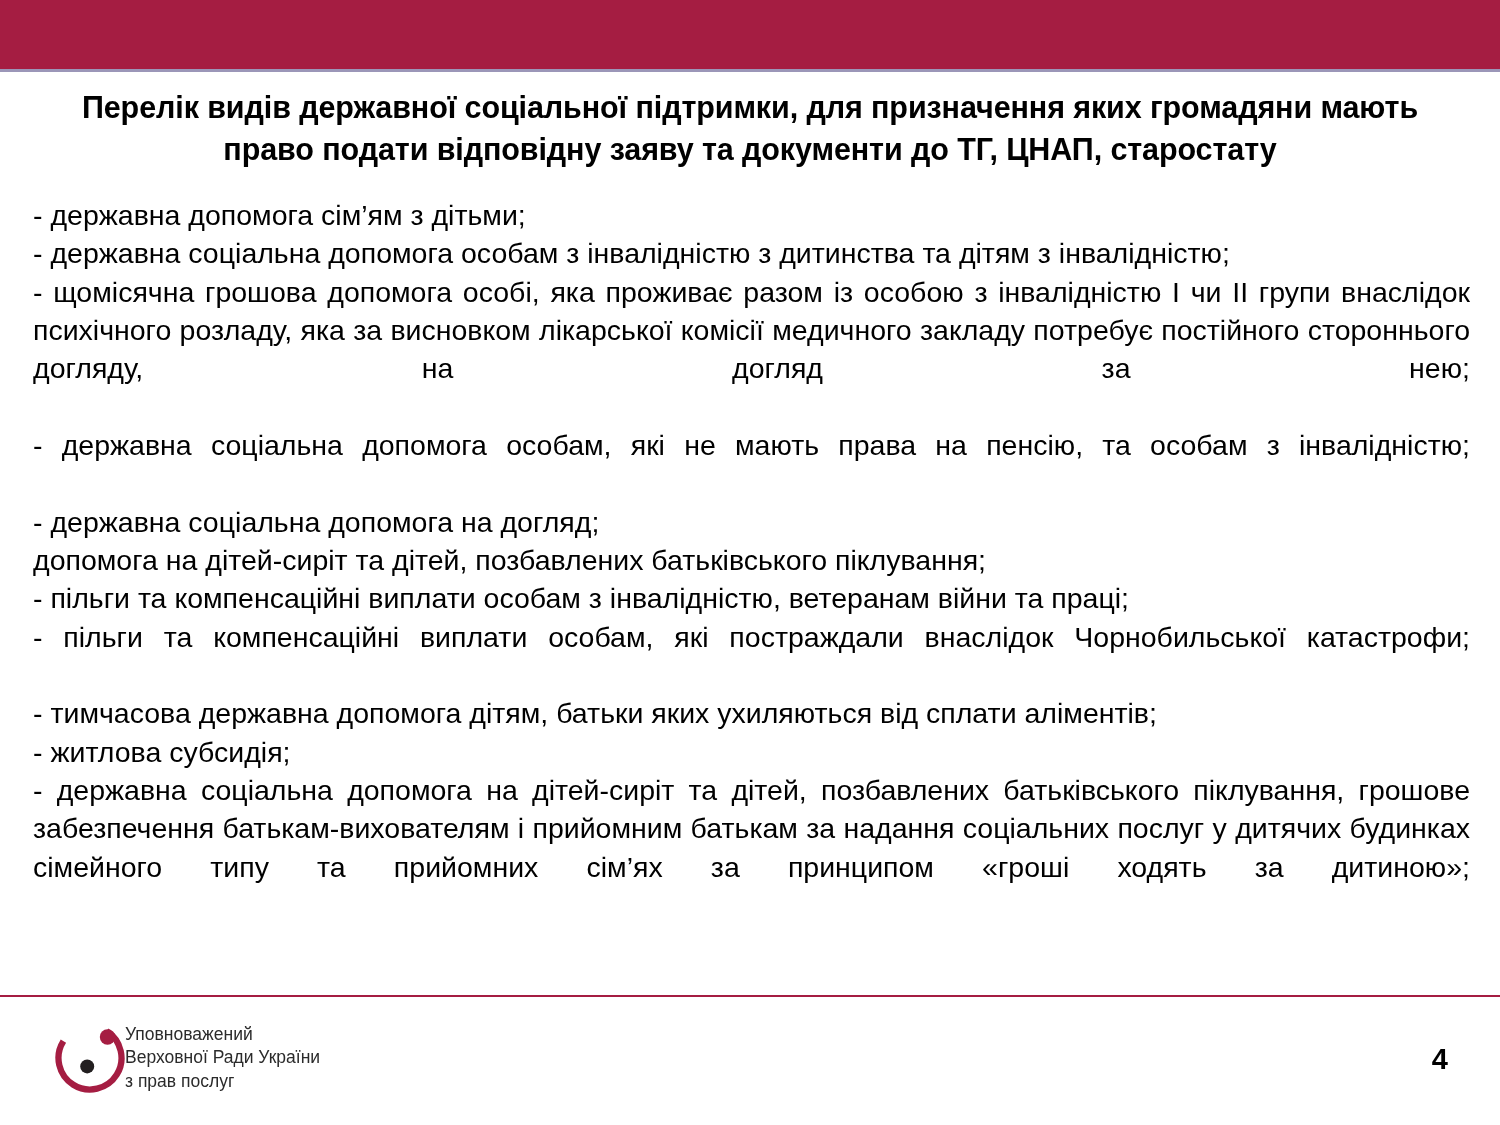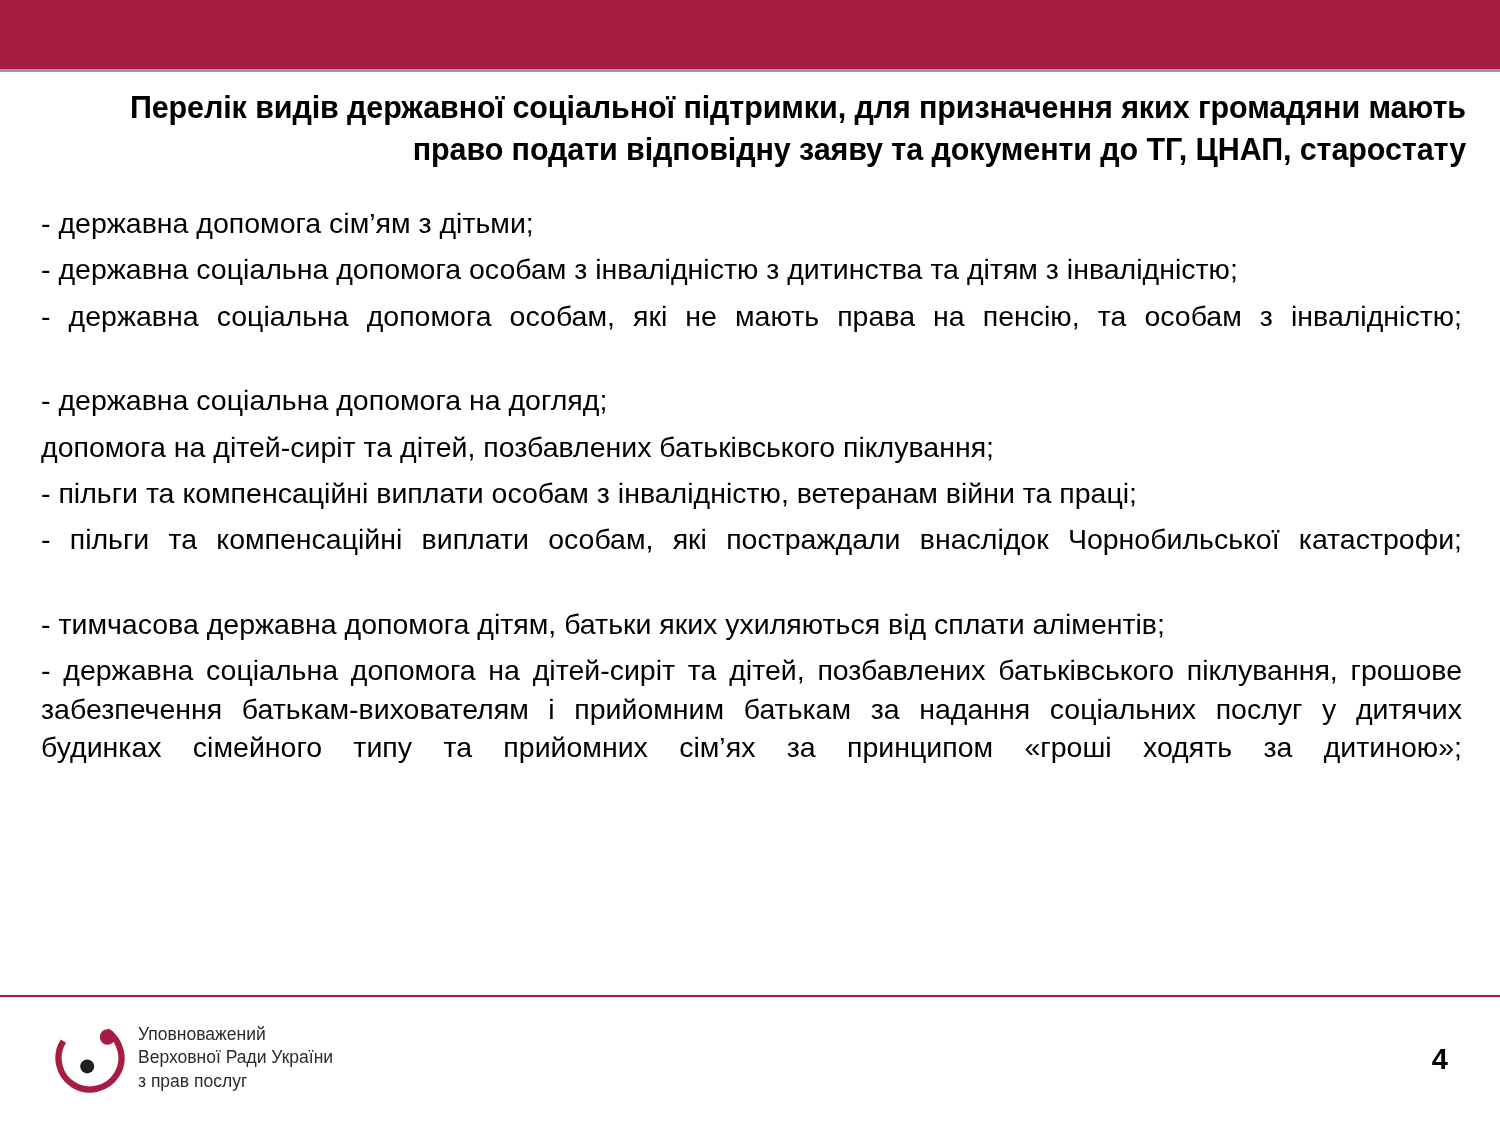--- a/index.html
+++ b/index.html
@@ -39,40 +39,40 @@
     height: 3px;
     background: #9B96B8;
   }
 
   
   .title {
     position: absolute;
     top: 86px;
     left: 34px;
     width: 1432px;
-    text-align: right;
+    text-align: center;
     font-size: 30.5px;
     font-weight: bold;
     line-height: 1.38;
     color: #000000;
     letter-spacing: -0.1px;
   }
 
   
   .body-block {
     position: absolute;
     top: 196px;
     left: 33px;
     width: 1437px;
     font-size: 28.5px;
     line-height: 1.345;
     color: #000000;
   }
   .para {
-    margin: 8px;
+    margin: 0;
     padding: 0;
     text-align: justify;
     text-justify: inter-word;
   }
   .para.left {
     text-align: left;
   }
   
   .para::after {
     content: "";
@@ -98,21 +98,21 @@
     width: 1500px;
     height: 110px;
   }
 
   .logo-wrap {
     position: absolute;
     left: 55px;
     top: 8px;
     display: flex;
     align-items: center;
-    gap: 13px;
+    gap: 0;
   }
   .logo-mark {
     width: 70px;
     height: 70px;
     flex: 0 0 70px;
   }
   .logo-text {
     font-size: 17.5px;
     line-height: 1.32;
     color: #2b2b2b;
@@ -135,26 +135,28 @@
 <div class="slide">
 
   <div class="header-band"></div>
   <div class="header-band-underline"></div>
 
   <div class="title">Перелік видів державної соціальної підтримки, для призначення яких громадяни мають право подати відповідну заяву та документи до ТГ, ЦНАП, старостату</div>
 
   <div class="body-block">
     <p class="para left">- державна допомога сім’ям з дітьми;</p>
     <p class="para left">- державна соціальна допомога особам з інвалідністю з дитинства та дітям з інвалідністю;</p>
+    <p class="para">- щомісячна грошова допомога особі, яка проживає разом із особою з інвалідністю I чи II групи внаслідок психічного розладу, яка за висновком лікарської комісії медичного закладу потребує постійного стороннього догляду, на догляд за нею;</p>
     <p class="para">- державна соціальна допомога особам, які не мають права на пенсію, та особам з інвалідністю;</p>
     <p class="para left">- державна соціальна допомога на догляд;</p>
     <p class="para left">допомога на дітей-сиріт та дітей, позбавлених батьківського піклування;</p>
     <p class="para left">- пільги та компенсаційні виплати особам з інвалідністю, ветеранам війни та праці;</p>
     <p class="para">- пільги та компенсаційні виплати особам, які постраждали внаслідок Чорнобильської катастрофи;</p>
     <p class="para left">- тимчасова державна допомога дітям, батьки яких ухиляються від сплати аліментів;</p>
+    <p class="para left">- житлова субсидія;</p>
     <p class="para">- державна соціальна допомога на дітей-сиріт та дітей, позбавлених батьківського піклування, грошове забезпечення батькам-вихователям і прийомним батькам за надання соціальних послуг у дитячих будинках сімейного типу та прийомних сім’ях за принципом «гроші ходять за дитиною»;</p>
   </div>
 
   <div class="footer-rule"></div>
 
   <div class="footer">
 
     <div class="logo-wrap">
       <span class="logo-mark">
         <svg viewBox="0 0 100 100" width="70" height="70" aria-hidden="true">

